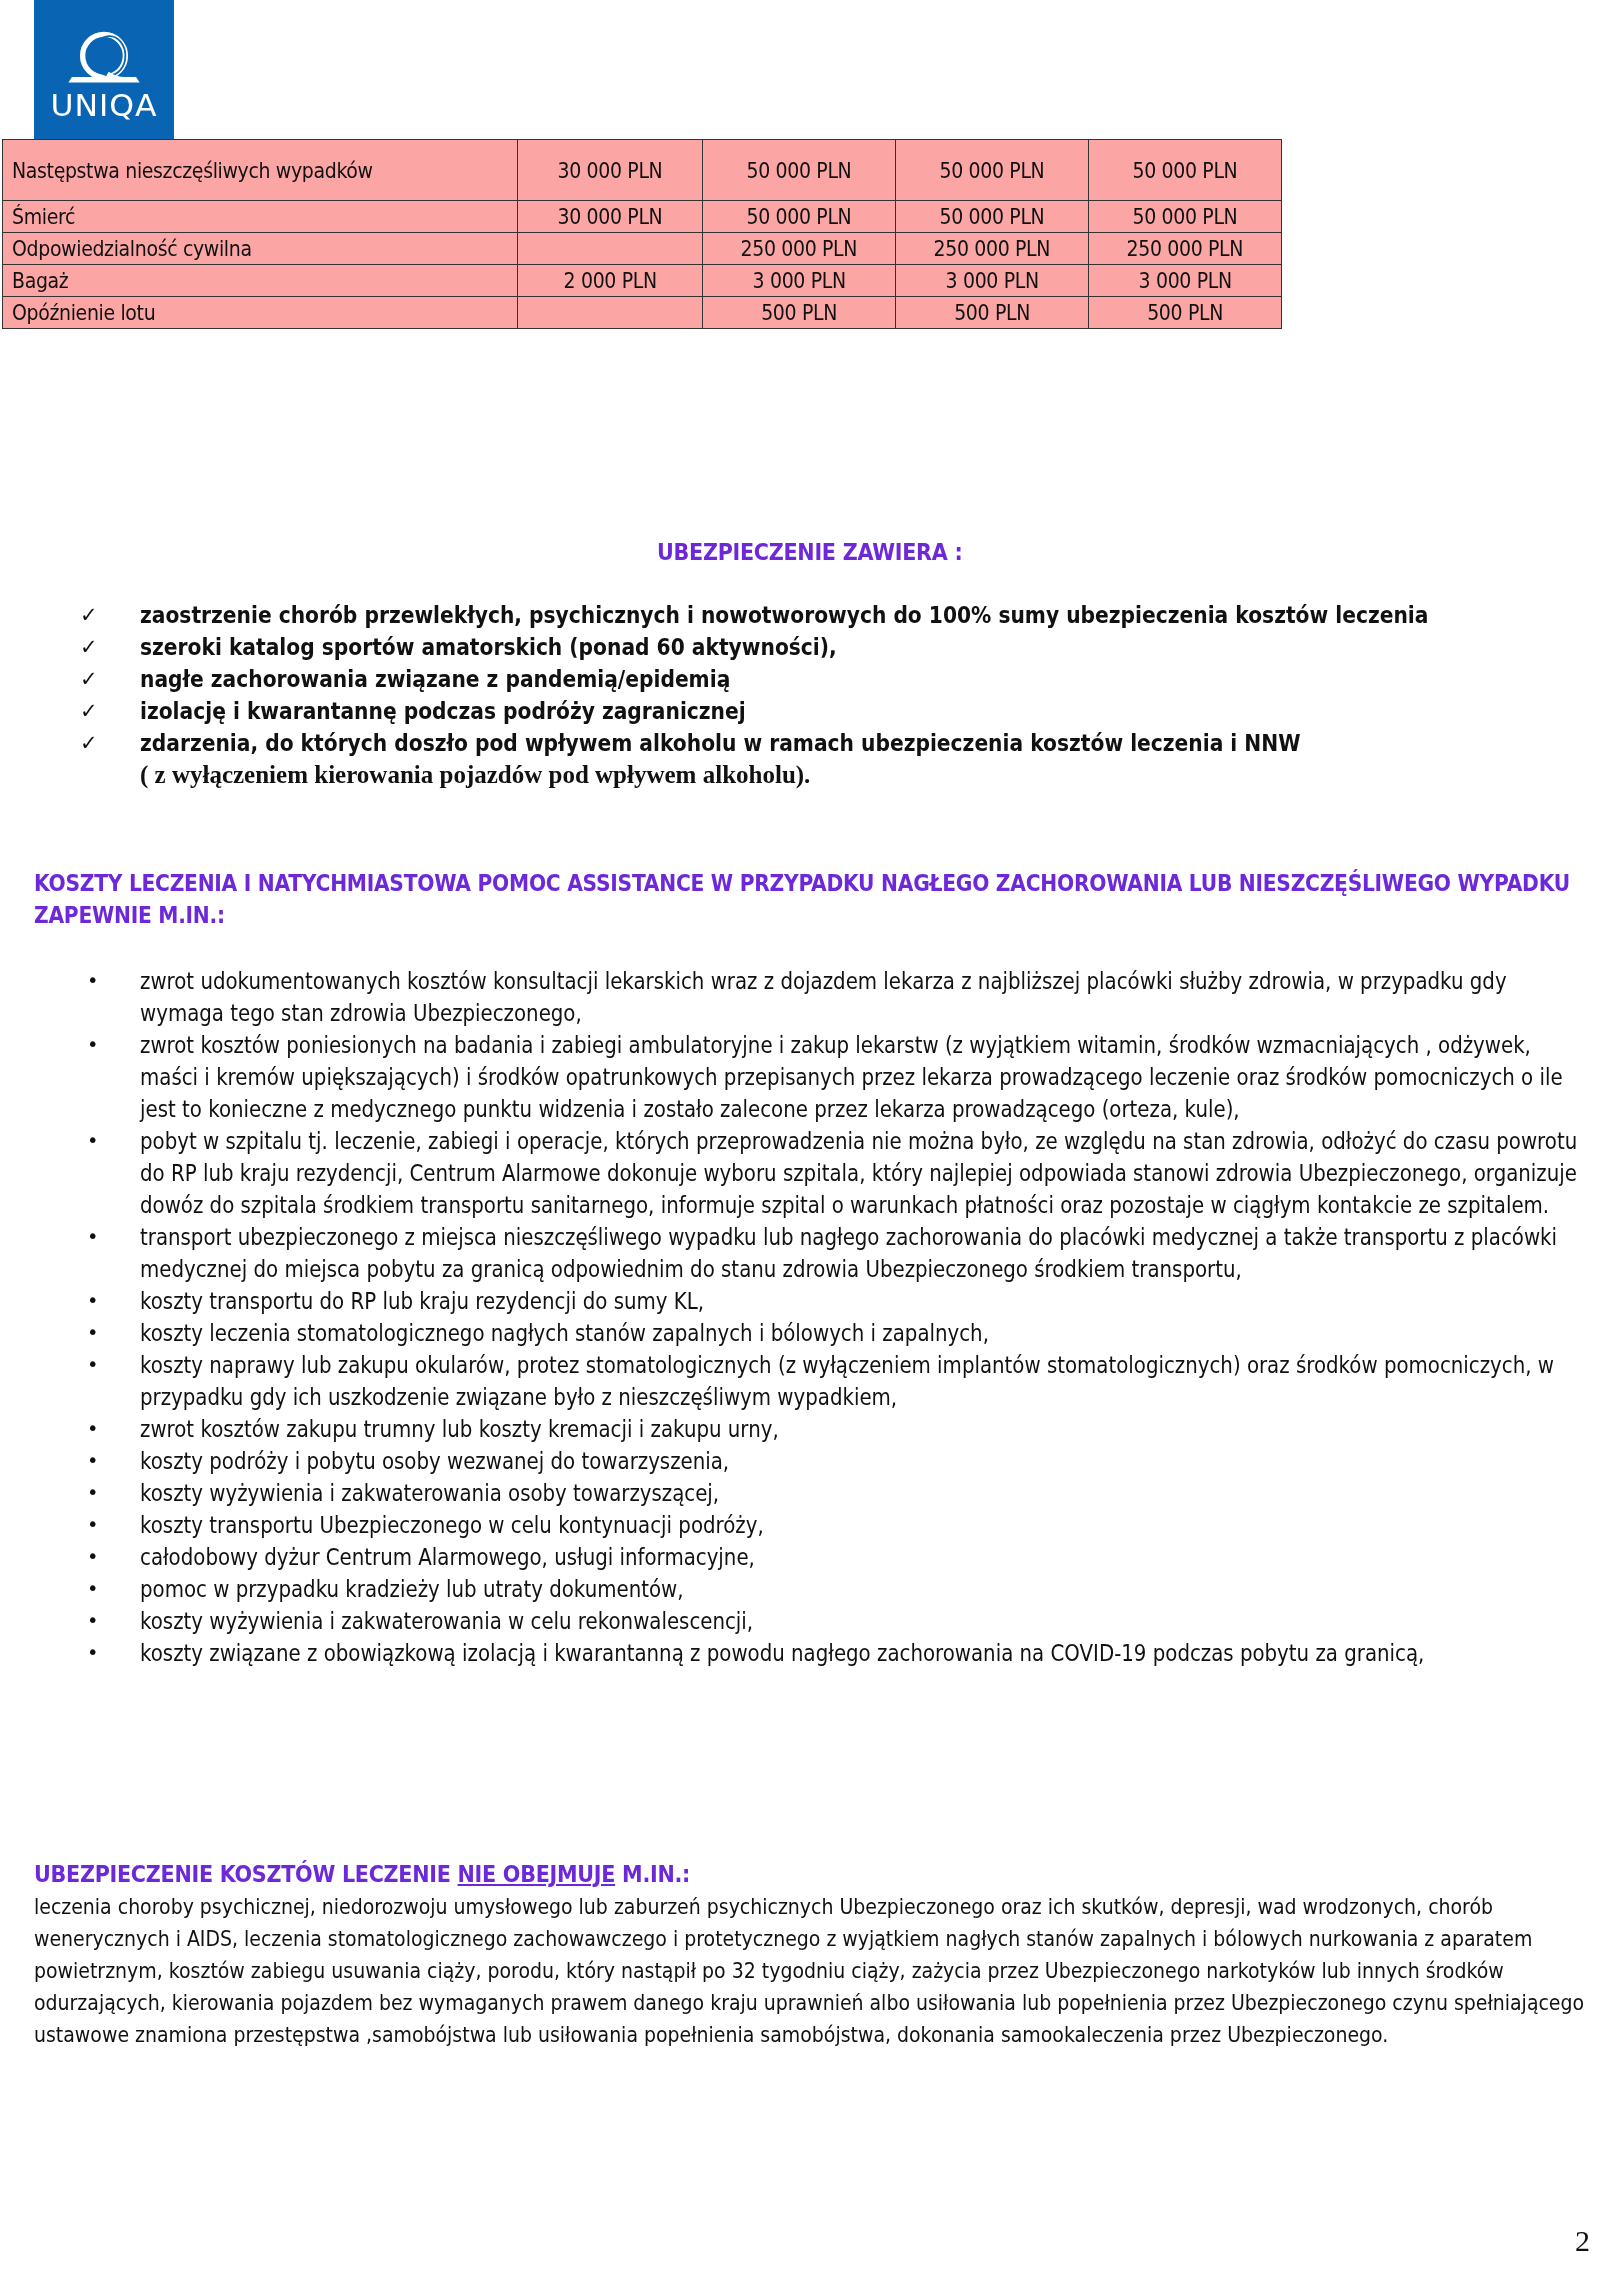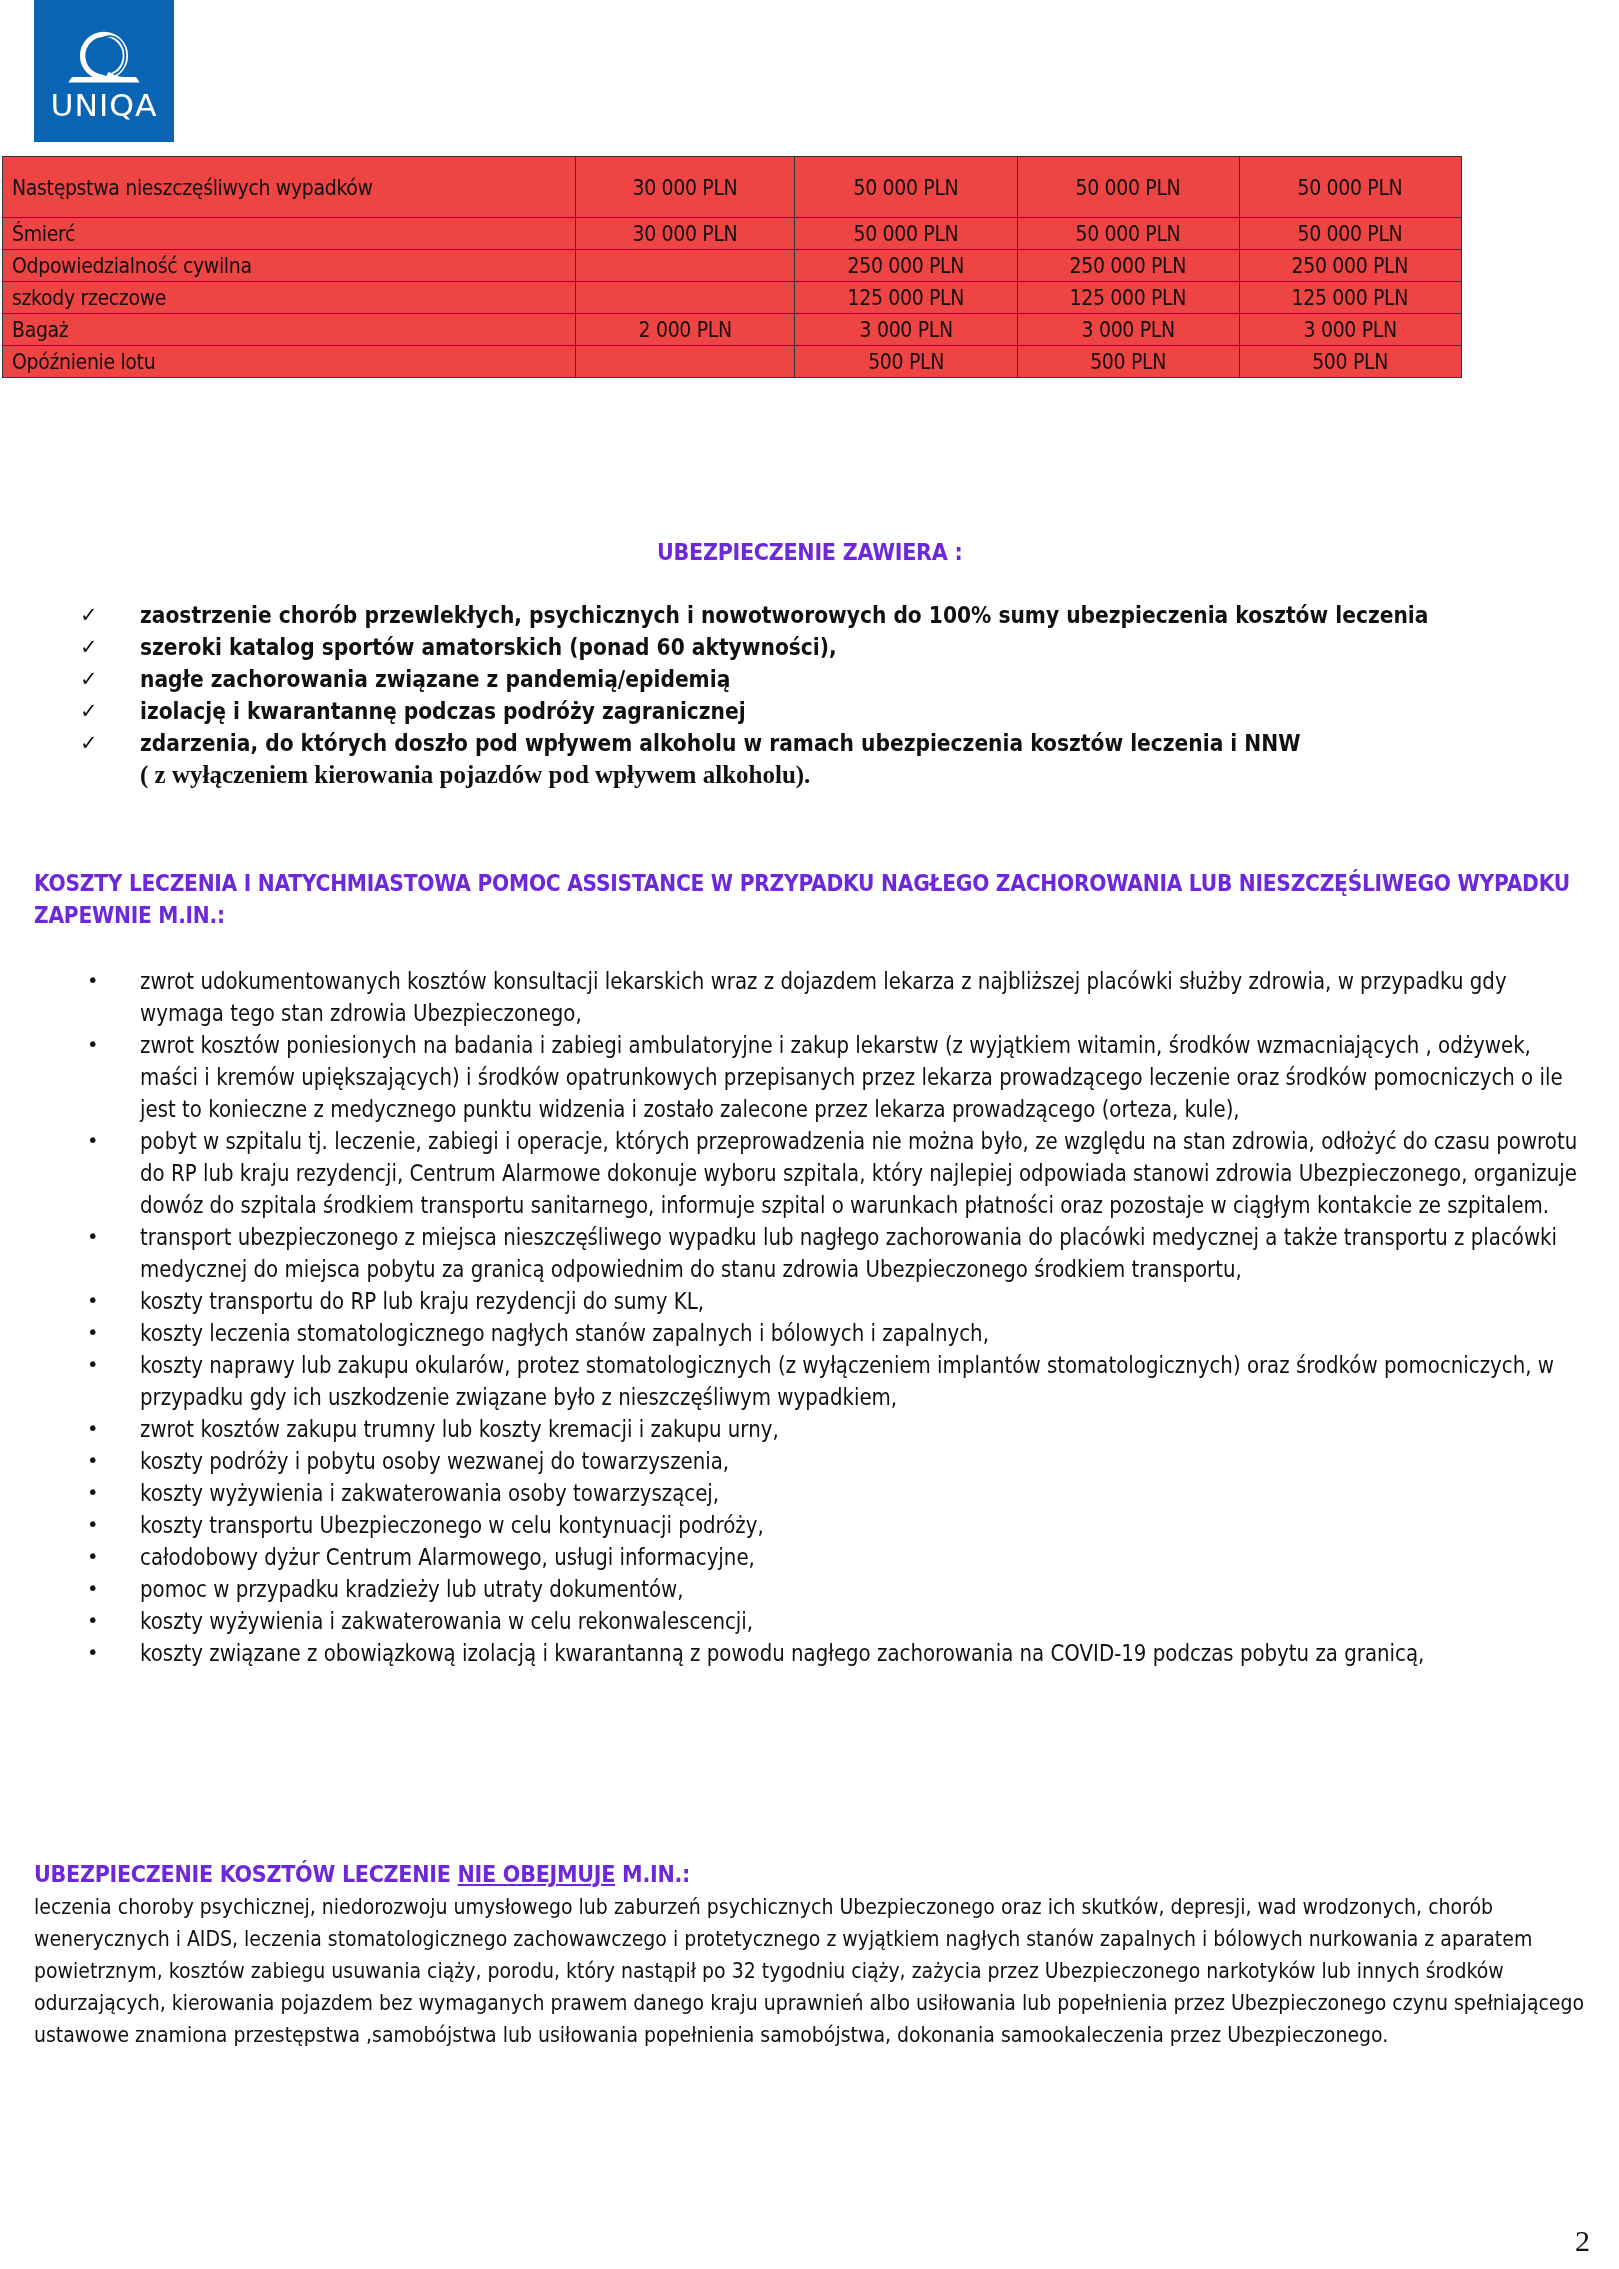--- a/index.html
+++ b/index.html
@@ -11,22 +11,22 @@
     position: absolute; left: 34px; top: 0; width: 140px; height: 142px;
     background: #0a64b4; display: flex; flex-direction: column; align-items: center; justify-content: flex-end; text-align: right;
   }
   .logo svg { margin-bottom: 1.8px; }
   .logo-text {
     color: #fff; font-family: "DejaVu Sans", sans-serif; font-size: 30px; letter-spacing: 0.9px;
     margin-bottom: 19.5px; font-weight: normal; transform: scaleX(1.05);
   }
 
   table.cov {
-    position: absolute; left: 1.8px; top: 156px; width: 1460px;
-    border-collapse: collapse; background: #ef4444;
+    position: absolute; left: 1.8px; top: 139px; width: 1280px;
+    border-collapse: collapse; background: #fca5a5;
     font-size: 22px; letter-spacing: -0.4px;
   }
   table.cov td {
     border: 1.8px solid #333; padding: 0 8.9px; white-space: nowrap;
     transform-origin: left center;
   }
   table.cov td.lbl { width: 594px; text-align: left; }
   table.cov td.val { width: 223px; text-align: center; }
   table.cov tr.tall td { height: 60px; }
   table.cov tr.norm td { height: 31px; }
@@ -104,27 +104,20 @@
       <td class="val"><span class="narrowc">50 000 PLN</span></td>
     </tr>
     <tr class="norm">
       <td class="lbl"><span class="narrow">Odpowiedzialność cywilna</span></td>
       <td class="val"><span class="narrowc"></span></td>
       <td class="val"><span class="narrowc">250 000 PLN</span></td>
       <td class="val"><span class="narrowc">250 000 PLN</span></td>
       <td class="val"><span class="narrowc">250 000 PLN</span></td>
     </tr>
     <tr class="norm">
-      <td class="lbl"><span class="narrow">szkody rzeczowe</span></td>
-      <td class="val"><span class="narrowc"></span></td>
-      <td class="val"><span class="narrowc">125 000 PLN</span></td>
-      <td class="val"><span class="narrowc">125 000 PLN</span></td>
-      <td class="val"><span class="narrowc">125 000 PLN</span></td>
-    </tr>
-    <tr class="norm">
       <td class="lbl"><span class="narrow">Bagaż</span></td>
       <td class="val"><span class="narrowc">2 000 PLN</span></td>
       <td class="val"><span class="narrowc">3 000 PLN</span></td>
       <td class="val"><span class="narrowc">3 000 PLN</span></td>
       <td class="val"><span class="narrowc">3 000 PLN</span></td>
     </tr>
     <tr class="norm">
       <td class="lbl"><span class="narrow">Opóźnienie lotu</span></td>
       <td class="val"><span class="narrowc"></span></td>
       <td class="val"><span class="narrowc">500 PLN</span></td>

